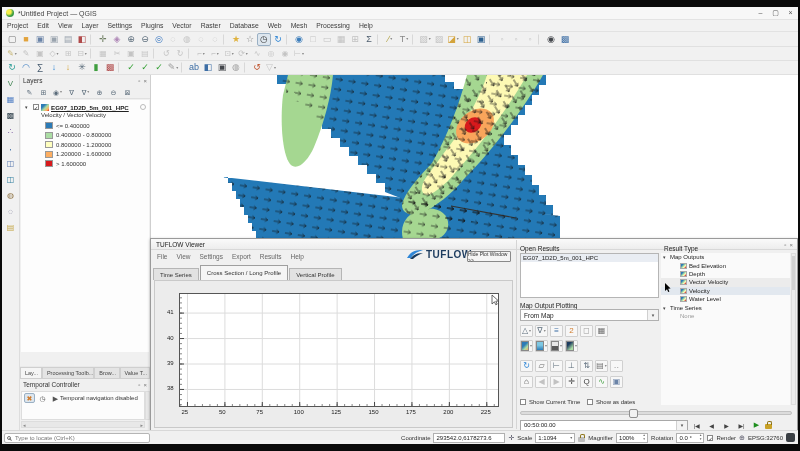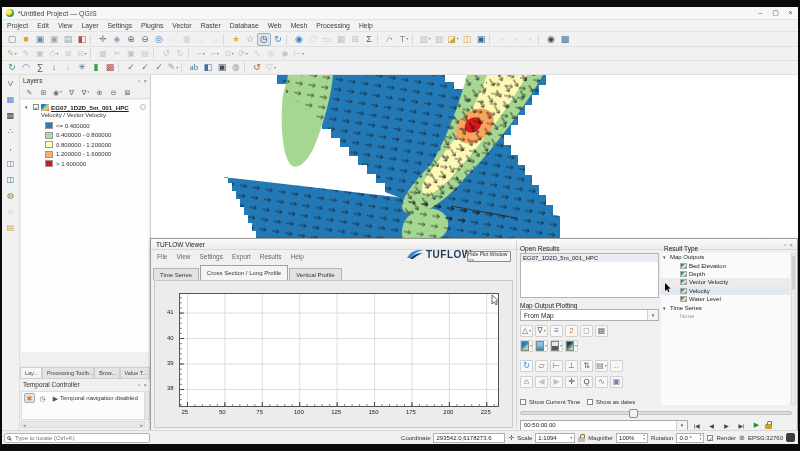--- a/index.html
+++ b/index.html
@@ -378,21 +378,21 @@
         <span style="color: rgb(47, 158, 47);">✓</span>
       </span>
       <span class="ticon">
         <span style="color: rgb(47, 158, 47);">✓</span>
       </span>
       <span class="ticon dd">
         <span style="color: rgb(154, 154, 154);">✎</span>
       </span>
       <span class="ticon sep"></span>
       <span class="ticon">
-        <span style="color: rgb(61, 110, 165); font-family: Liberation Serif, serif;">ab</span>
+        <span style="color: rgb(61, 110, 165);">ab</span>
       </span>
       <span class="ticon">
         <span style="color: rgb(61, 110, 165);">◧</span>
       </span>
       <span class="ticon">
         <span style="color: rgb(68, 71, 76);">▣</span>
       </span>
       <span class="ticon">
         <span style="color: rgb(154, 154, 154);">◍</span>
       </span>

